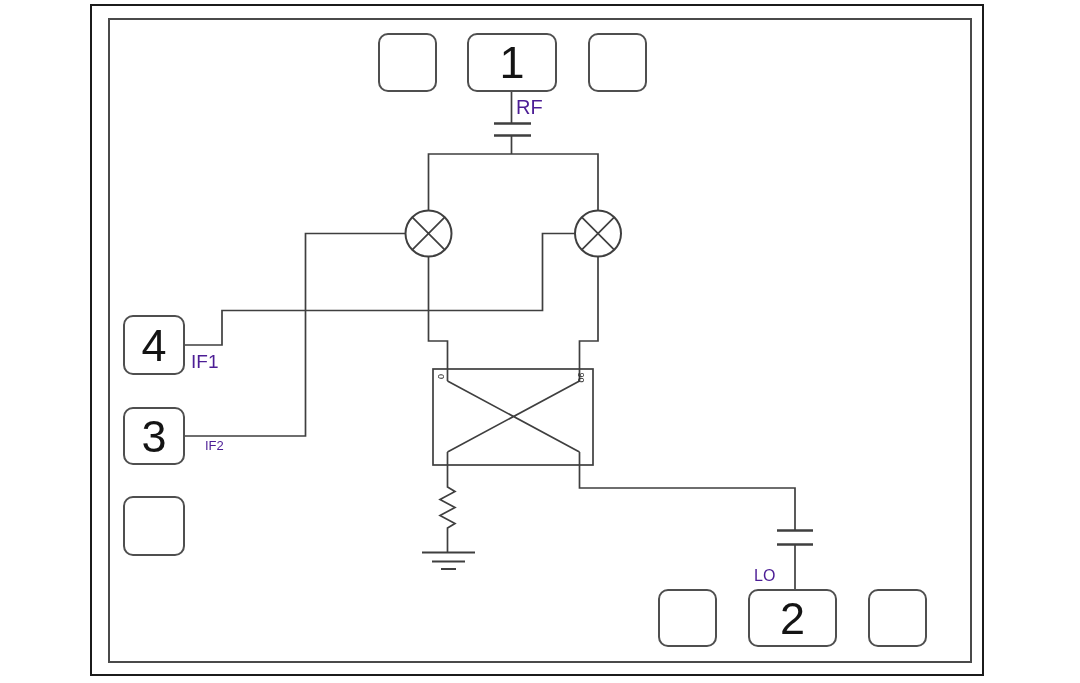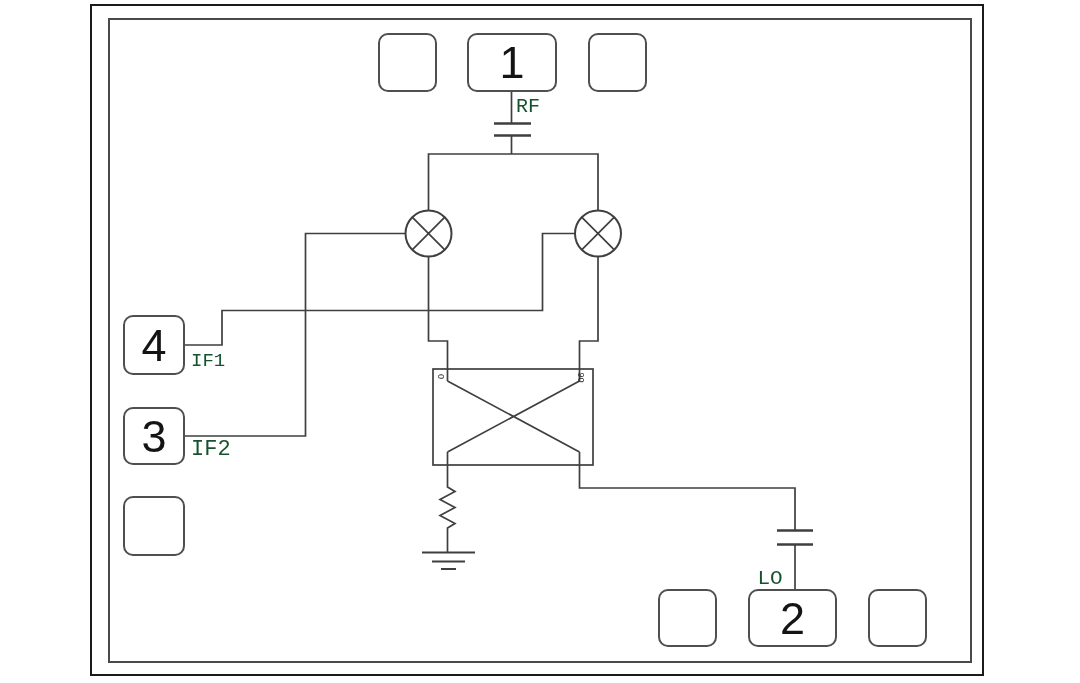--- a/index.html
+++ b/index.html
@@ -46,24 +46,23 @@
   }
   .pad-num {
     font-size: 45px;
     line-height: 1;
     color: #141414;
     font-family: "Liberation Sans", sans-serif;
   }
   .port-label {
     position: absolute;
     font-size: 18px;
-    color: #14532d;
+    color: #4c1d95;
     line-height: 1;
     white-space: nowrap;
-    font-family: Liberation Mono, monospace;
   }
   .phase-label {
     position: absolute;
     font-size: 9px;
     color: #2b2b2b;
     line-height: 1;
     transform: rotate(90deg);
     transform-origin: center center;
     white-space: nowrap;
   }
@@ -129,19 +128,19 @@
   <div class="pad" style="left:123px;top:496px;width:62px;height:60px;"></div>
 
   <div class="pad" style="left:658px;top:589px;width:59px;height:58px;"></div>
   <div class="pad" style="left:748px;top:589px;width:89px;height:58px;">
     <span class="pad-num">2</span>
   </div>
   <div class="pad" style="left:868px;top:589px;width:59px;height:58px;"></div>
 
   <span class="port-label" style="left:516px;top:97px;font-size:20px;">RF</span>
   <span class="port-label" style="left:191px;top:352px;font-size:19px;">IF1</span>
-  <span class="port-label" style="left:191px;top:439px;font-size:22px;">IF2</span>
-  <span class="port-label" style="left:754px;top:568px;width:32px;text-align:center;font-size:21px;">LO</span>
+  <span class="port-label" style="left:205px;top:439px;font-size:13px;">IF2</span>
+  <span class="port-label" style="left:754px;top:568px;width:32px;text-align:left;font-size:16px;">LO</span>
 
   <span class="phase-label" style="left:438px;top:372px;">0</span>
   <span class="phase-label" style="left:575px;top:373px;">90</span>
 
 </div>
 
 </body></html>

